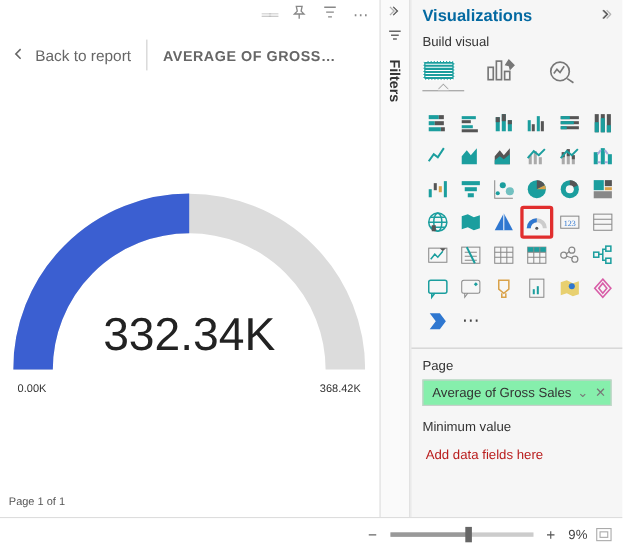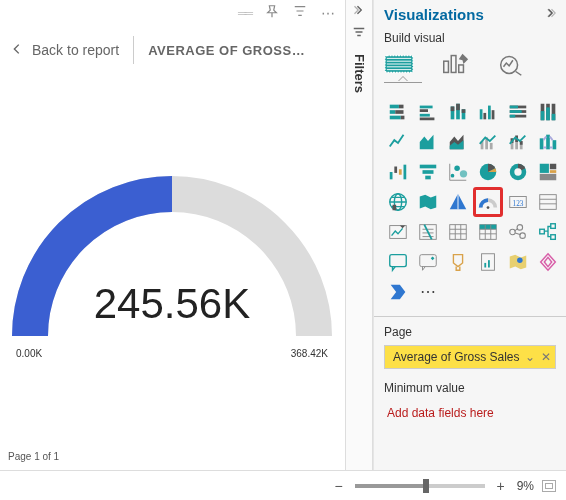--- a/index.html
+++ b/index.html
@@ -146,21 +146,21 @@
   }
   .viz-chip svg { width: 22px; height: 22px; }
   .viz-chip.highlight { outline: 3px solid #e12e2e; outline-offset: -2px; }
 
   .more-dots { font-size: 16px; color:#444; text-align:center; line-height: 22px; }
 
   .panel-hr { border:0; border-top:1px solid #ccc; margin: 10px -10px 8px; }
 
   .field-label { font-size: 12px; color:#333; margin-bottom: 6px; }
   .field-well {
-    background:#fde047; border:1px solid #ccc;
+    background:#86efac; border:1px solid #ccc;
     height: 24px; display:flex; align-items:center;
     padding: 0 4px 0 8px;
     font-size: 12px; color:#333;
     justify-content: space-between;
     margin-bottom: 12px;
   }
   .field-well .chevx { display:flex; gap:6px; color:#777; }
   .placeholder-well {
     border:1px dashed transparent;
     font-size:12px; color:#b91c1c;
@@ -220,21 +220,21 @@
     <span class="back-link">Back to report</span>
     <div class="vr"></div>
     <span class="tile-title">AVERAGE OF GROSS SAL...</span>
   </div>
 
   <div class="gauge-wrap">
     <svg viewBox="0 0 320 180" width="320" height="180">
       <path d="M18 176 A142 142 0 0 1 302 176" fill="none" stroke="#dcdcdc" stroke-width="36"></path>
       <path d="M18 176 A142 142 0 0 1 160 34" fill="none" stroke="#3b5fd1" stroke-width="36"></path>
     </svg>
-    <div class="gauge-value">245.56K</div>
+    <div class="gauge-value">332.34K</div>
     <div class="gauge-min">0.00K</div>
     <div class="gauge-max">368.42K</div>
   </div>
 
   <div class="page-footer">Page 1 of 1</div>
 </div>
 
 <div class="filters-strip">
   <div class="collapse-ic">
     <svg width="12" height="12" viewBox="0 0 16 16" fill="none" stroke="#666" stroke-width="1.6">

